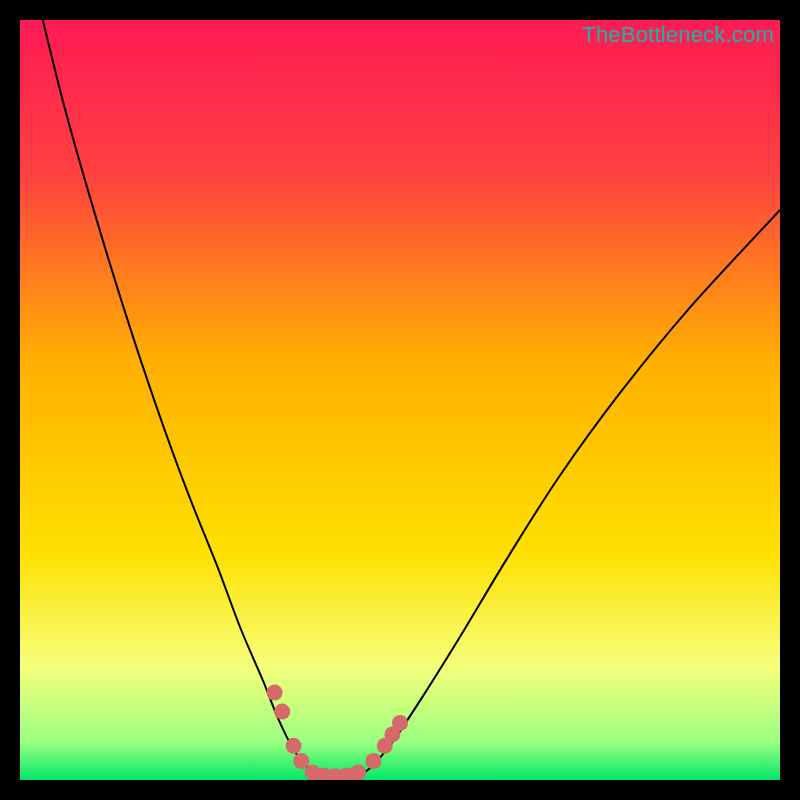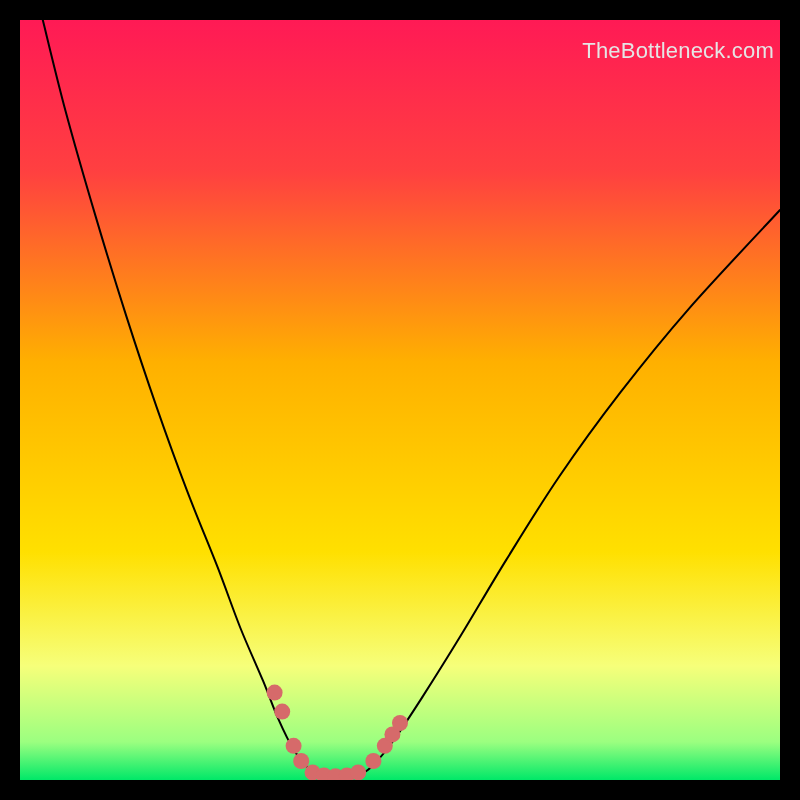--- a/index.html
+++ b/index.html
@@ -21,23 +21,23 @@
   }
   .plot-area {
     position: absolute;
     left: 0;
     top: 0;
     width: 760px;
     height: 760px;
   }
   .watermark {
     position: absolute;
-    top: 18px;
+    top: 2px;
     right: 6px;
-    color: #e5e5e5;
+    color: #14b8a6;
     font-size: 22px;
     font-weight: 500;
     letter-spacing: 0.2px;
     z-index: 10;
   }
   svg {
     display: block;
   }
 </style>
 </head>

